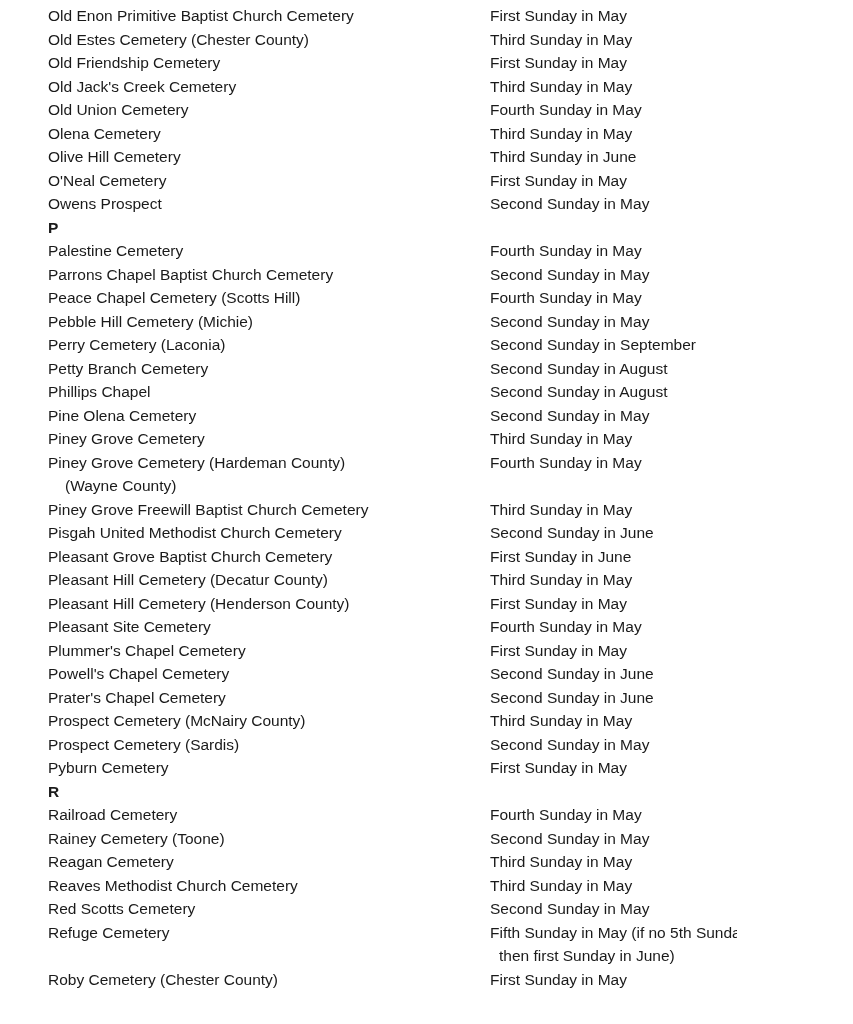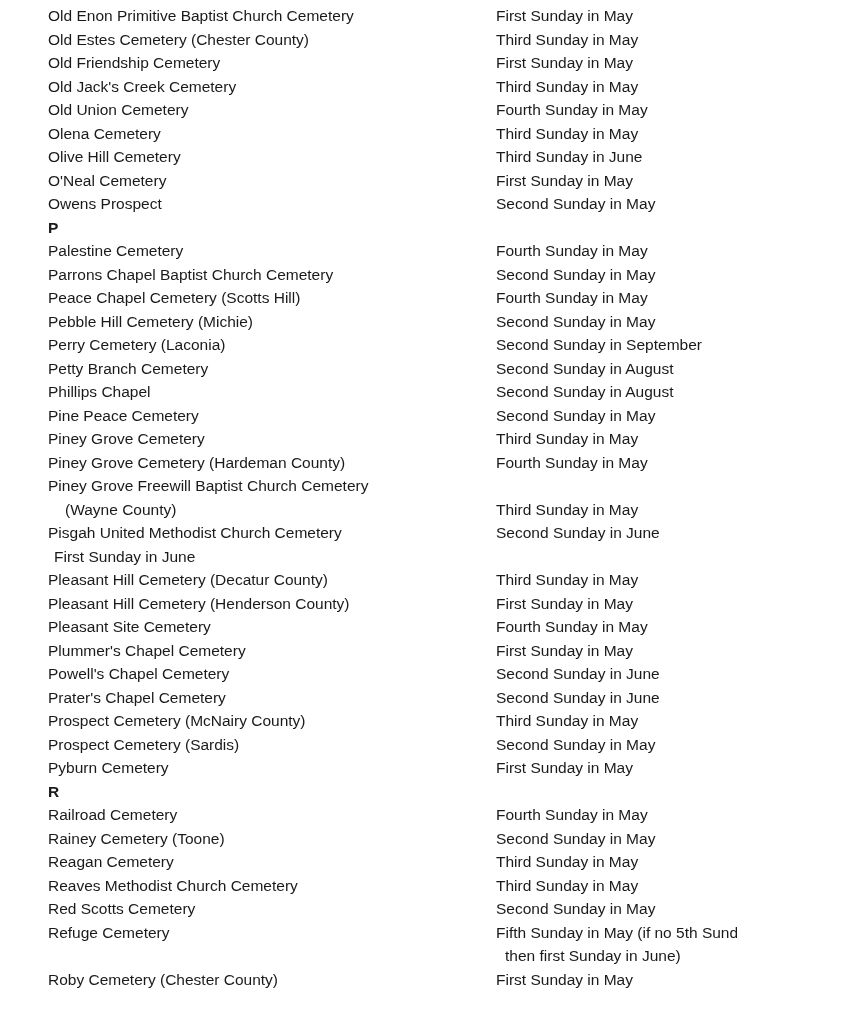--- a/index.html
+++ b/index.html
@@ -27,21 +27,20 @@
     height: 23.5px;
     line-height: 23.5px;
     white-space: nowrap;
   }
   .name-col {
     flex: 0 0 442px;
     width: 442px;
   }
   .day-col {
     flex: 1 1 auto;
-    margin-left: 6px;
   }
   .letter {
     font-weight: bold;
   }
   .name-line-2 {
     padding-left: 17px;
   }
   .day-line-2 {
     padding-left: 9px;
   }
@@ -177,21 +176,21 @@
       <div class="row">
         <div class="name-col">
           <div class="line">Phillips Chapel</div>
         </div>
         <div class="day-col">
           <div class="line">Second Sunday in August</div>
         </div>
       </div>
       <div class="row">
         <div class="name-col">
-          <div class="line">Pine Peace Cemetery</div>
+          <div class="line">Pine Olena Cemetery</div>
         </div>
         <div class="day-col">
           <div class="line">Second Sunday in May</div>
         </div>
       </div>
       <div class="row">
         <div class="name-col">
           <div class="line">Piney Grove Cemetery</div>
         </div>
         <div class="day-col">
@@ -201,37 +200,40 @@
       <div class="row">
         <div class="name-col">
           <div class="line">Piney Grove Cemetery (Hardeman County)</div>
         </div>
         <div class="day-col">
           <div class="line">Fourth Sunday in May</div>
         </div>
       </div>
       <div class="row">
         <div class="name-col">
+          <div class="line name-line-2">(Wayne County)</div>
           <div class="line">Piney Grove Freewill Baptist Church Cemetery</div>
-          <div class="line name-line-2">(Wayne County)</div>
         </div>
         <div class="day-col">
           <div class="line"></div>
           <div class="line">Third Sunday in May</div>
         </div>
       </div>
       <div class="row">
         <div class="name-col">
           <div class="line">Pisgah United Methodist Church Cemetery</div>
         </div>
         <div class="day-col">
           <div class="line">Second Sunday in June</div>
         </div>
       </div>
       <div class="row">
+        <div class="name-col">
+          <div class="line">Pleasant Grove Baptist Church Cemetery</div>
+        </div>
         <div class="day-col">
           <div class="line">First Sunday in June</div>
         </div>
       </div>
       <div class="row">
         <div class="name-col">
           <div class="line">Pleasant Hill Cemetery (Decatur County)</div>
         </div>
         <div class="day-col">
           <div class="line">Third Sunday in May</div>

